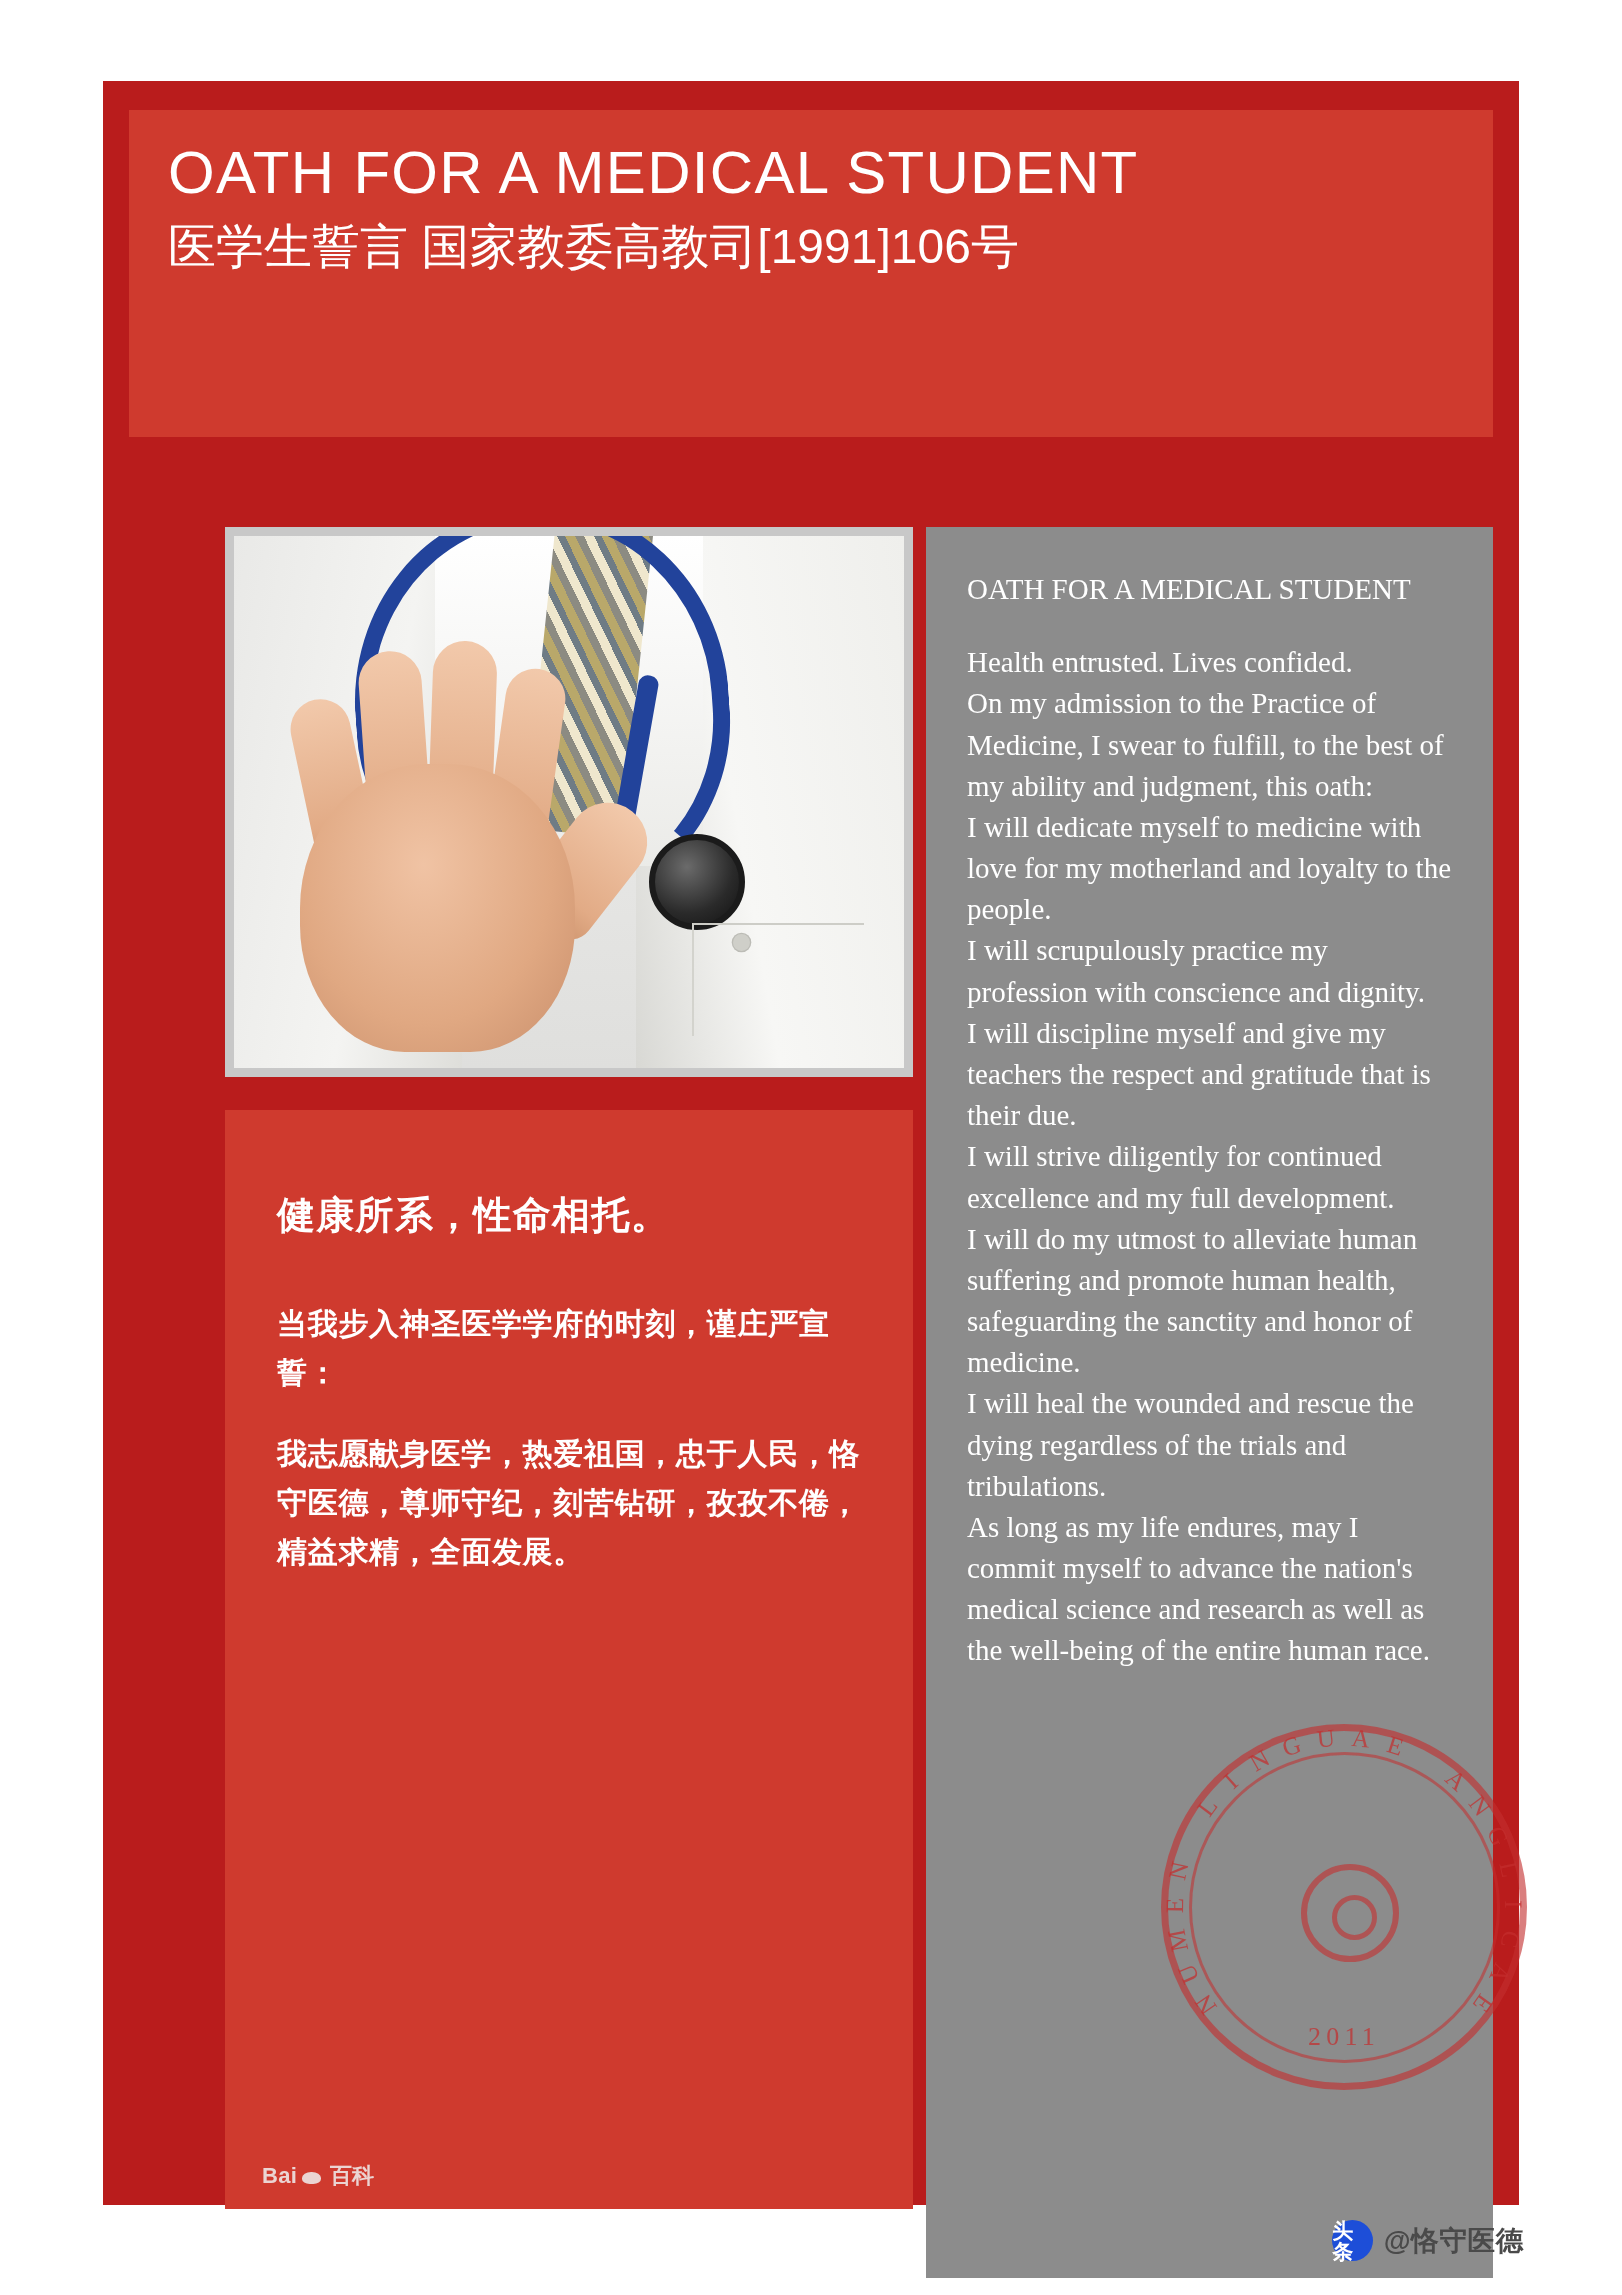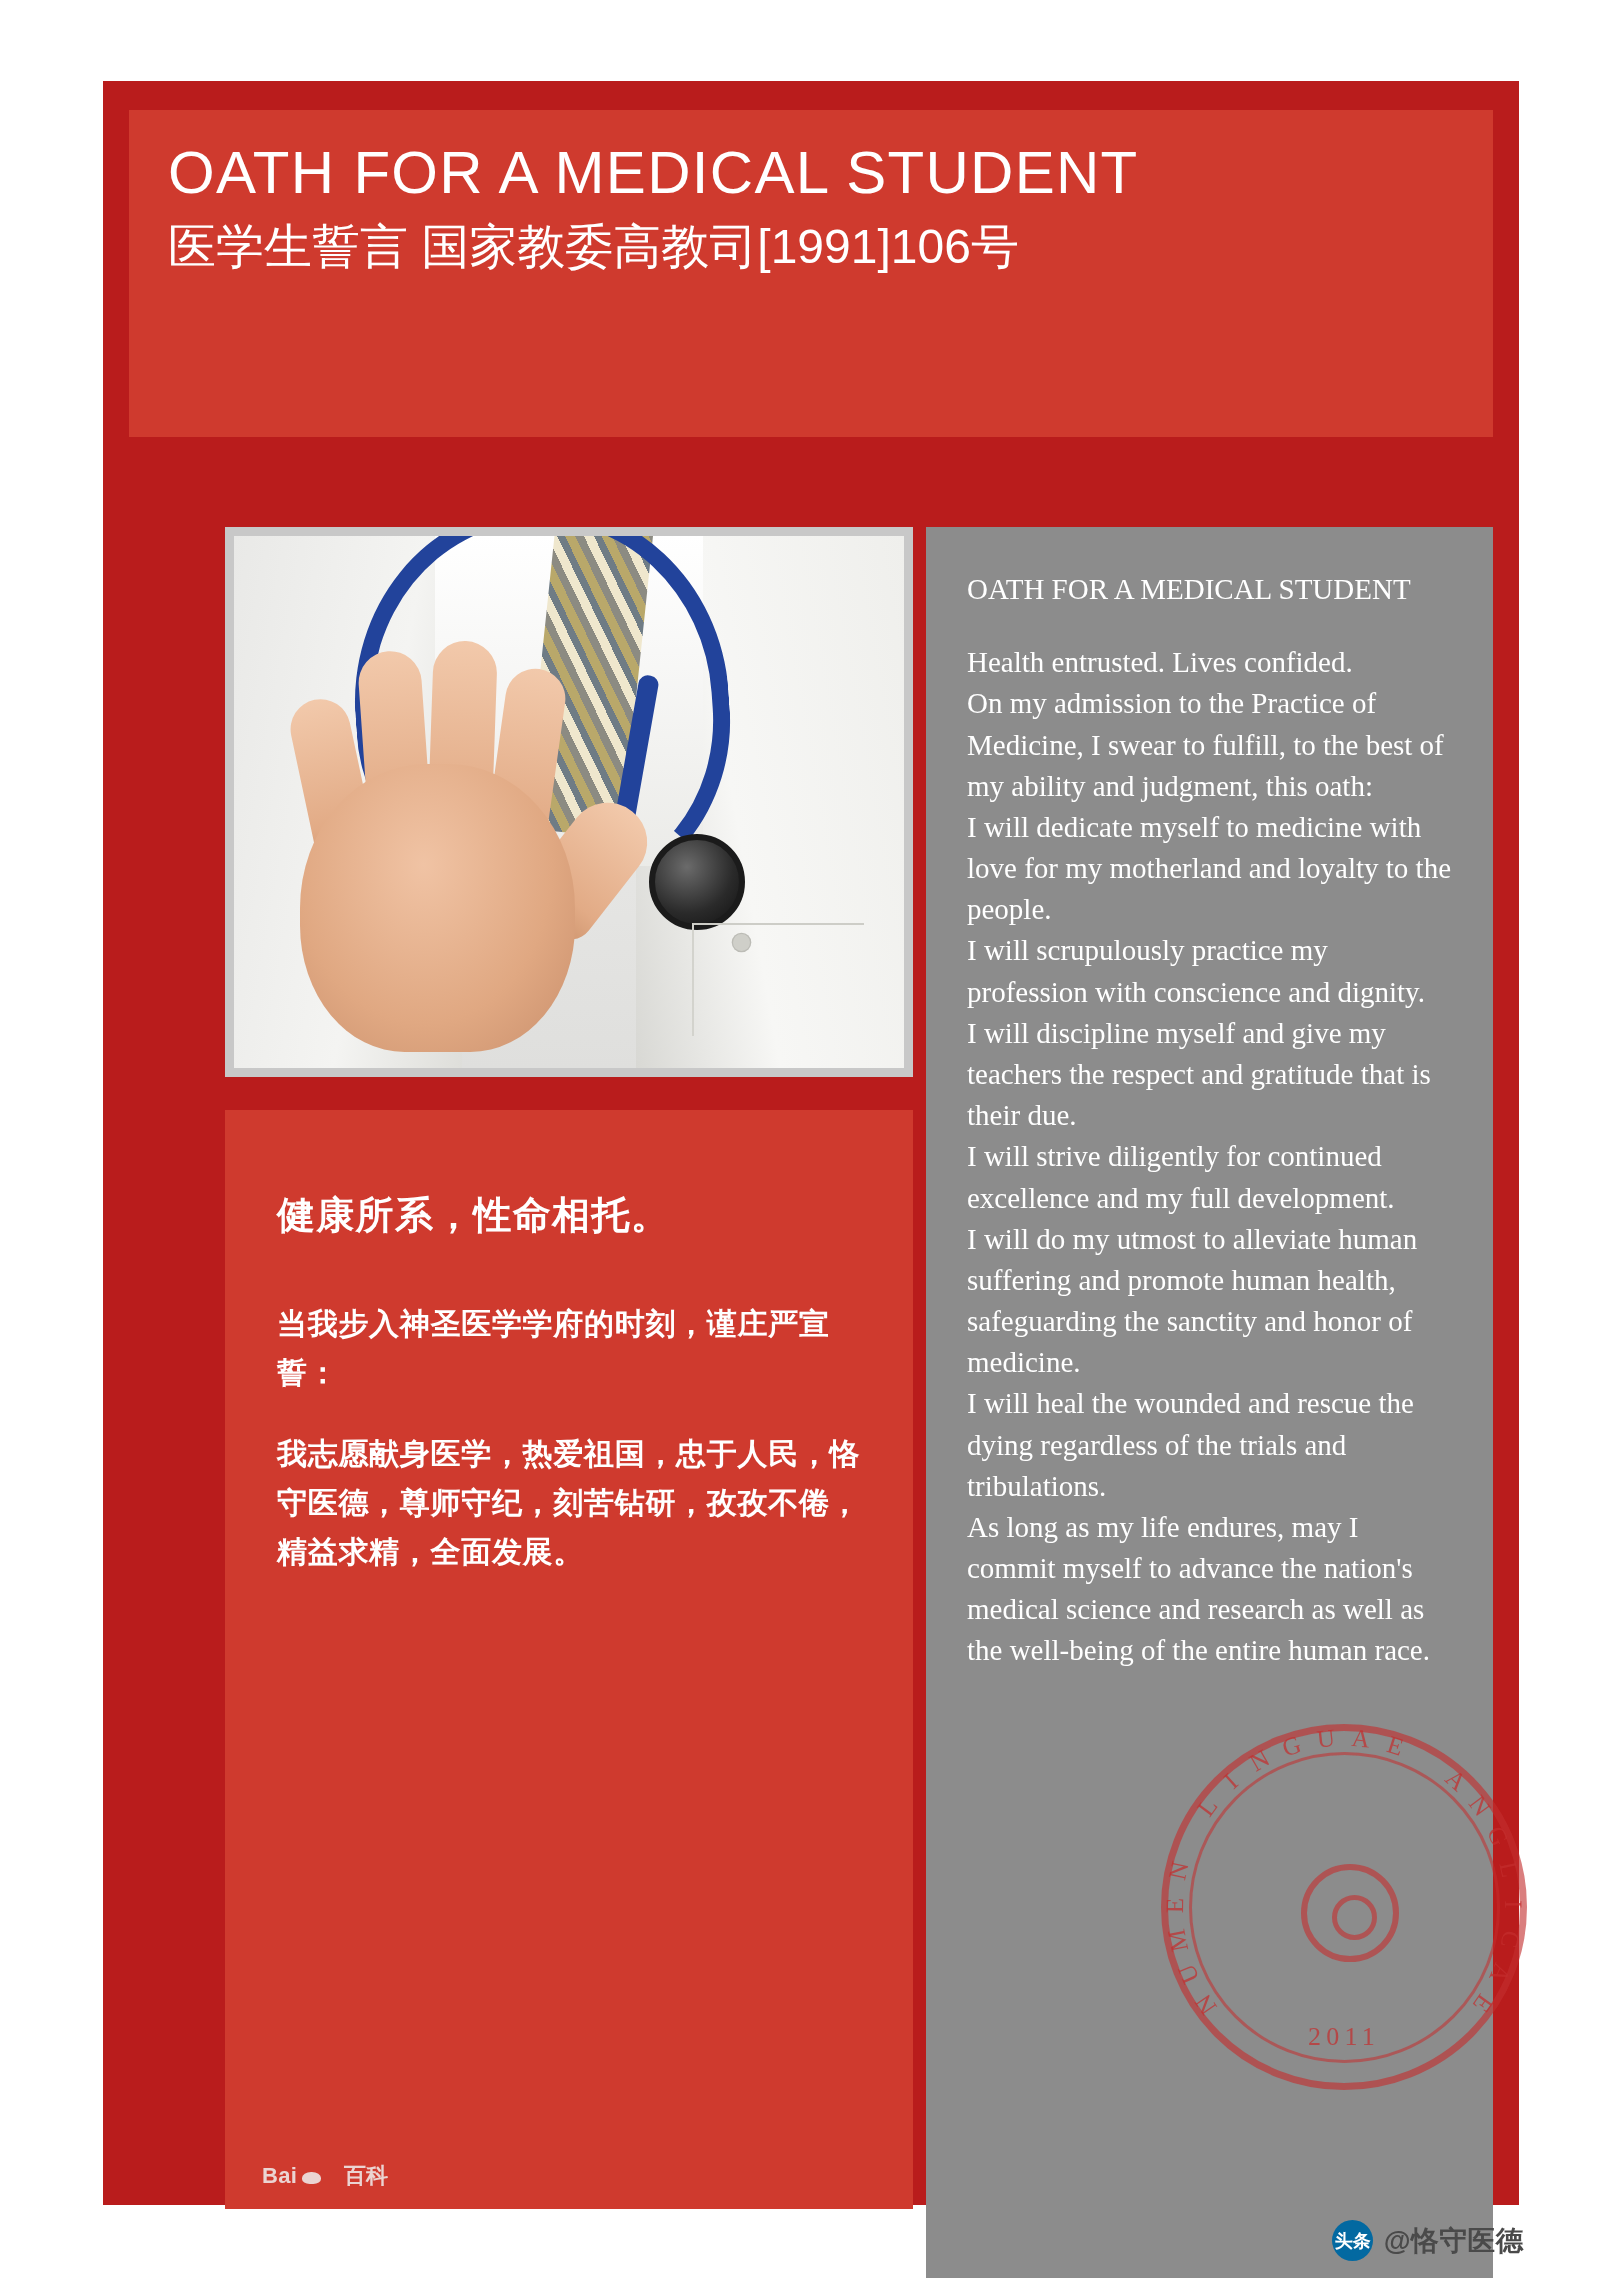--- a/index.html
+++ b/index.html
@@ -249,21 +249,21 @@
     position: absolute;
     left: 2.6px; top: 6.5px;
     width: 18.3px; height: 11.8px;
     border-radius: 50% 50% 42% 42%;
     background: #f0efef;
   }
   .baidu-mark .bd-cn {
     color: #f0efef;
     font-size: 22px;
     font-weight: 700;
-    margin-left: 18px;
+    margin-left: 4px;
   }
 
   
   .en-panel {
     position: absolute;
     left: 823px;
     top: 446px;
     width: 567px;
     height: 1751px;
     background: #8c8c8c;
@@ -358,23 +358,23 @@
     right: 98px;
     bottom: 34px;
     display: flex;
     align-items: center;
     gap: 10.5px;
   }
   .toutiao-logo {
     width: 41px;
     height: 41px;
     border-radius: 50%;
-    background: #0369a1;
-    color: #ffffff;
-    font-size: 18px;
+    background: #1d4ed8;
+    color: #ffffff;
+    font-size: 21px;
     font-weight: 700;
     display: flex;
     align-items: center;
     justify-content: center;
     line-height: 1;
     margin-left: 16px;
   }
   .toutiao-text {
     color: #4a4a4a;
     font-size: 27.5px;

